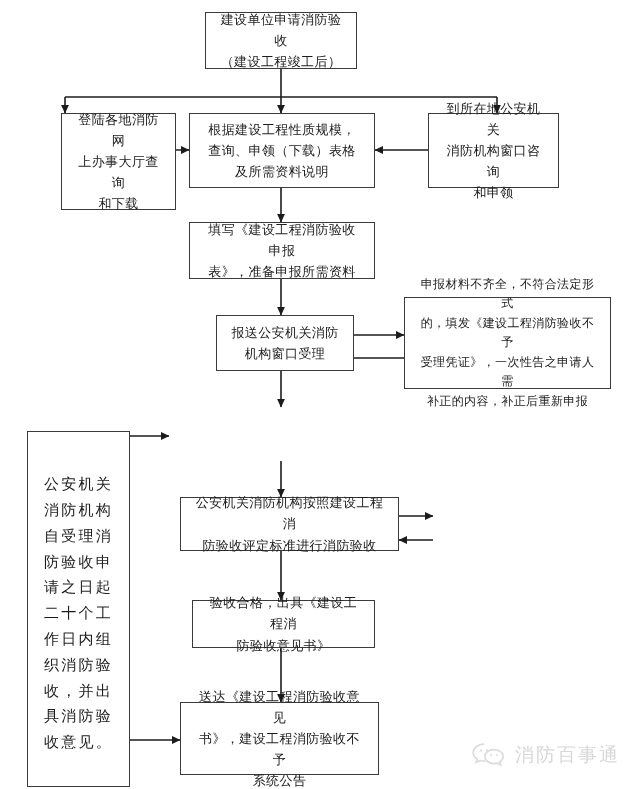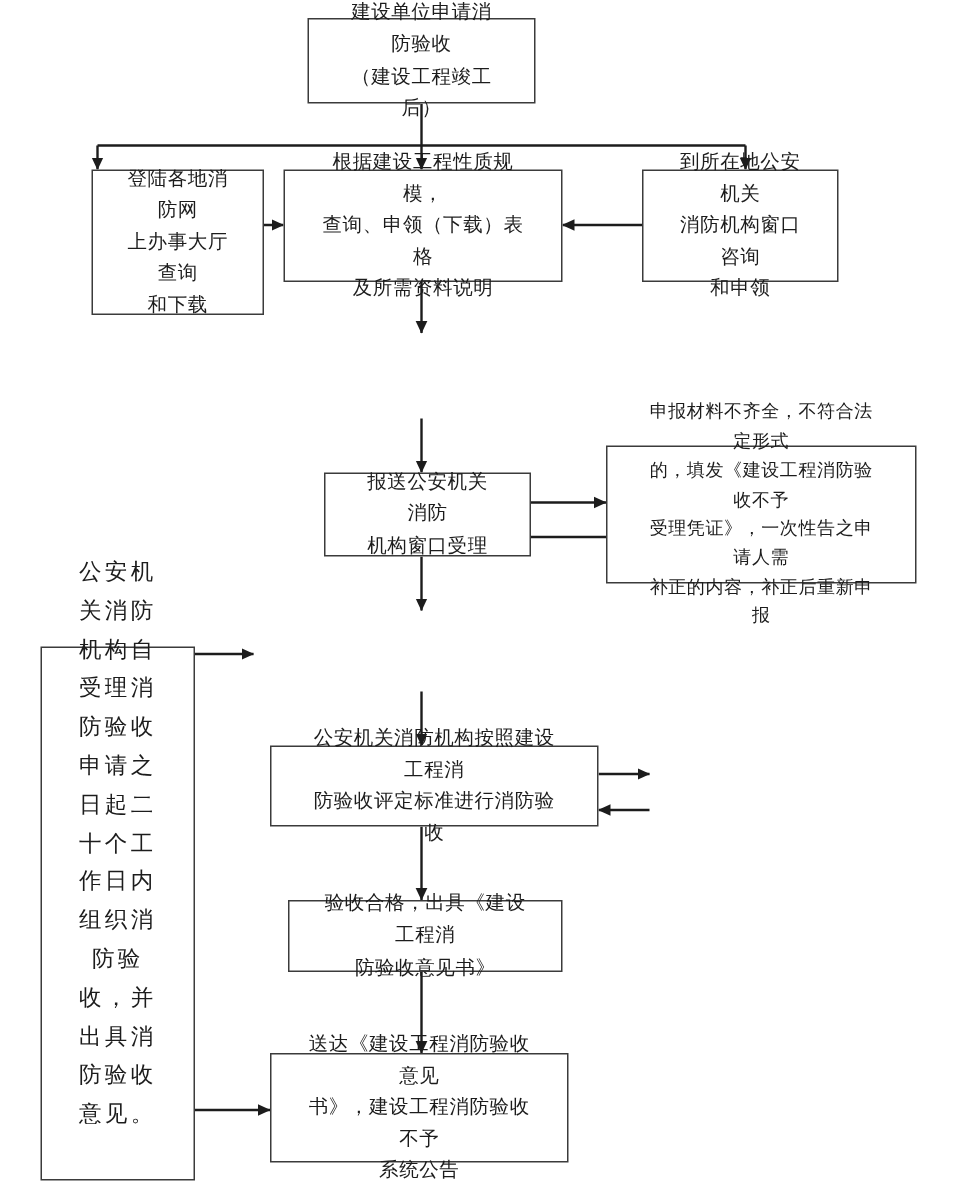--- a/index.html
+++ b/index.html
@@ -23,21 +23,21 @@
     position: absolute;
     border: 1px solid #3b3b3b;
     background: #ffffff;
     display: flex;
     align-items: center;
     justify-content: center;
     text-align: center;
     color: #1c1c1c;
     line-height: 1.62;
     letter-spacing: 0.4px;
-    padding: 4px 23px;
+    padding: 4px 13px;
     font-weight: 400;
   }
   .node .txt {
     display: block;
     width: 100%;
     white-space: pre-line;
   }
   .n-start   { font-size: 13px; }
   .n-mid     { font-size: 13px; }
   .n-note    { font-size: 12px; }
@@ -136,20 +136,24 @@
 查询、申领（下载）表格
 及所需资料说明</span>
   </div>
 
   <div class="node n-mid" style="left:428px; top:113px; width:131px; height:75px;">
     <span class="txt">到所在地公安机关
 消防机构窗口咨询
 和申领</span>
   </div>
 
+  <div class="node n-mid" style="left:189px; top:222px; width:186px; height:57px;">
+    <span class="txt">填写《建设工程消防验收申报
+表》，准备申报所需资料</span>
+  </div>
 
   <div class="node n-mid" style="left:216px; top:315px; width:138px; height:56px;">
     <span class="txt">报送公安机关消防
 机构窗口受理</span>
   </div>
 
   <div class="node n-note" style="left:404px; top:297px; width:207px; height:92px;">
     <span class="txt">申报材料不齐全，不符合法定形式
 的，填发《建设工程消防验收不予
 受理凭证》，一次性告之申请人需
@@ -171,14 +175,30 @@
   <div class="node n-mid" style="left:180px; top:702px; width:199px; height:73px;">
     <span class="txt">送达《建设工程消防验收意见
 书》，建设工程消防验收不予
 系统公告</span>
   </div>
 
   <div class="node n-tall" style="left:27px; top:412px; width:103px; height:356px;margin-top:19px;">
     <span class="txt">公安机关消防机构自受理消防验收申请之日起二十个工作日内组织消防验收，并出具消防验收意见。</span>
   </div>
 
+  <div class="watermark" style="left:472px; top:742px;">
+    <span class="wm-logo">
+      <svg viewBox="0 0 34 26" width="34" height="26" xmlns="http://www.w3.org/2000/svg">
+        <path d="M12.2,2.2 C5.9,2.2 1.2,6.1 1.2,10.7 C1.2,13.3 2.8,15.6 5.3,17.1 L4.2,20.4 L8.1,18.5
+                 C9.4,18.9 10.8,19.1 12.2,19.1 C12.6,19.1 13.0,19.1 13.4,19.0" fill="none" stroke="#dcdcdc" stroke-width="1.7"></path>
+        <circle cx="9.0" cy="8.4" r="1.15" fill="#dcdcdc"></circle>
+        <circle cx="15.2" cy="8.4" r="1.15" fill="#dcdcdc"></circle>
+        <path d="M22.0,7.6 C16.8,7.6 12.9,10.8 12.9,14.6 C12.9,18.4 16.8,21.6 22.0,21.6
+                 C23.1,21.6 24.2,21.4 25.2,21.1 L28.6,22.8 L27.6,20.0 C29.8,18.7 31.1,16.8 31.1,14.6
+                 C31.1,10.8 27.2,7.6 22.0,7.6 Z" fill="none" stroke="#dcdcdc" stroke-width="1.7"></path>
+        <circle cx="19.2" cy="13.0" r="1.0" fill="#dcdcdc"></circle>
+        <circle cx="24.6" cy="13.0" r="1.0" fill="#dcdcdc"></circle>
+      </svg>
+    </span>
+    <span class="wm-text">消防百事通</span>
+  </div>
 
 </div>
 
 </body></html>

